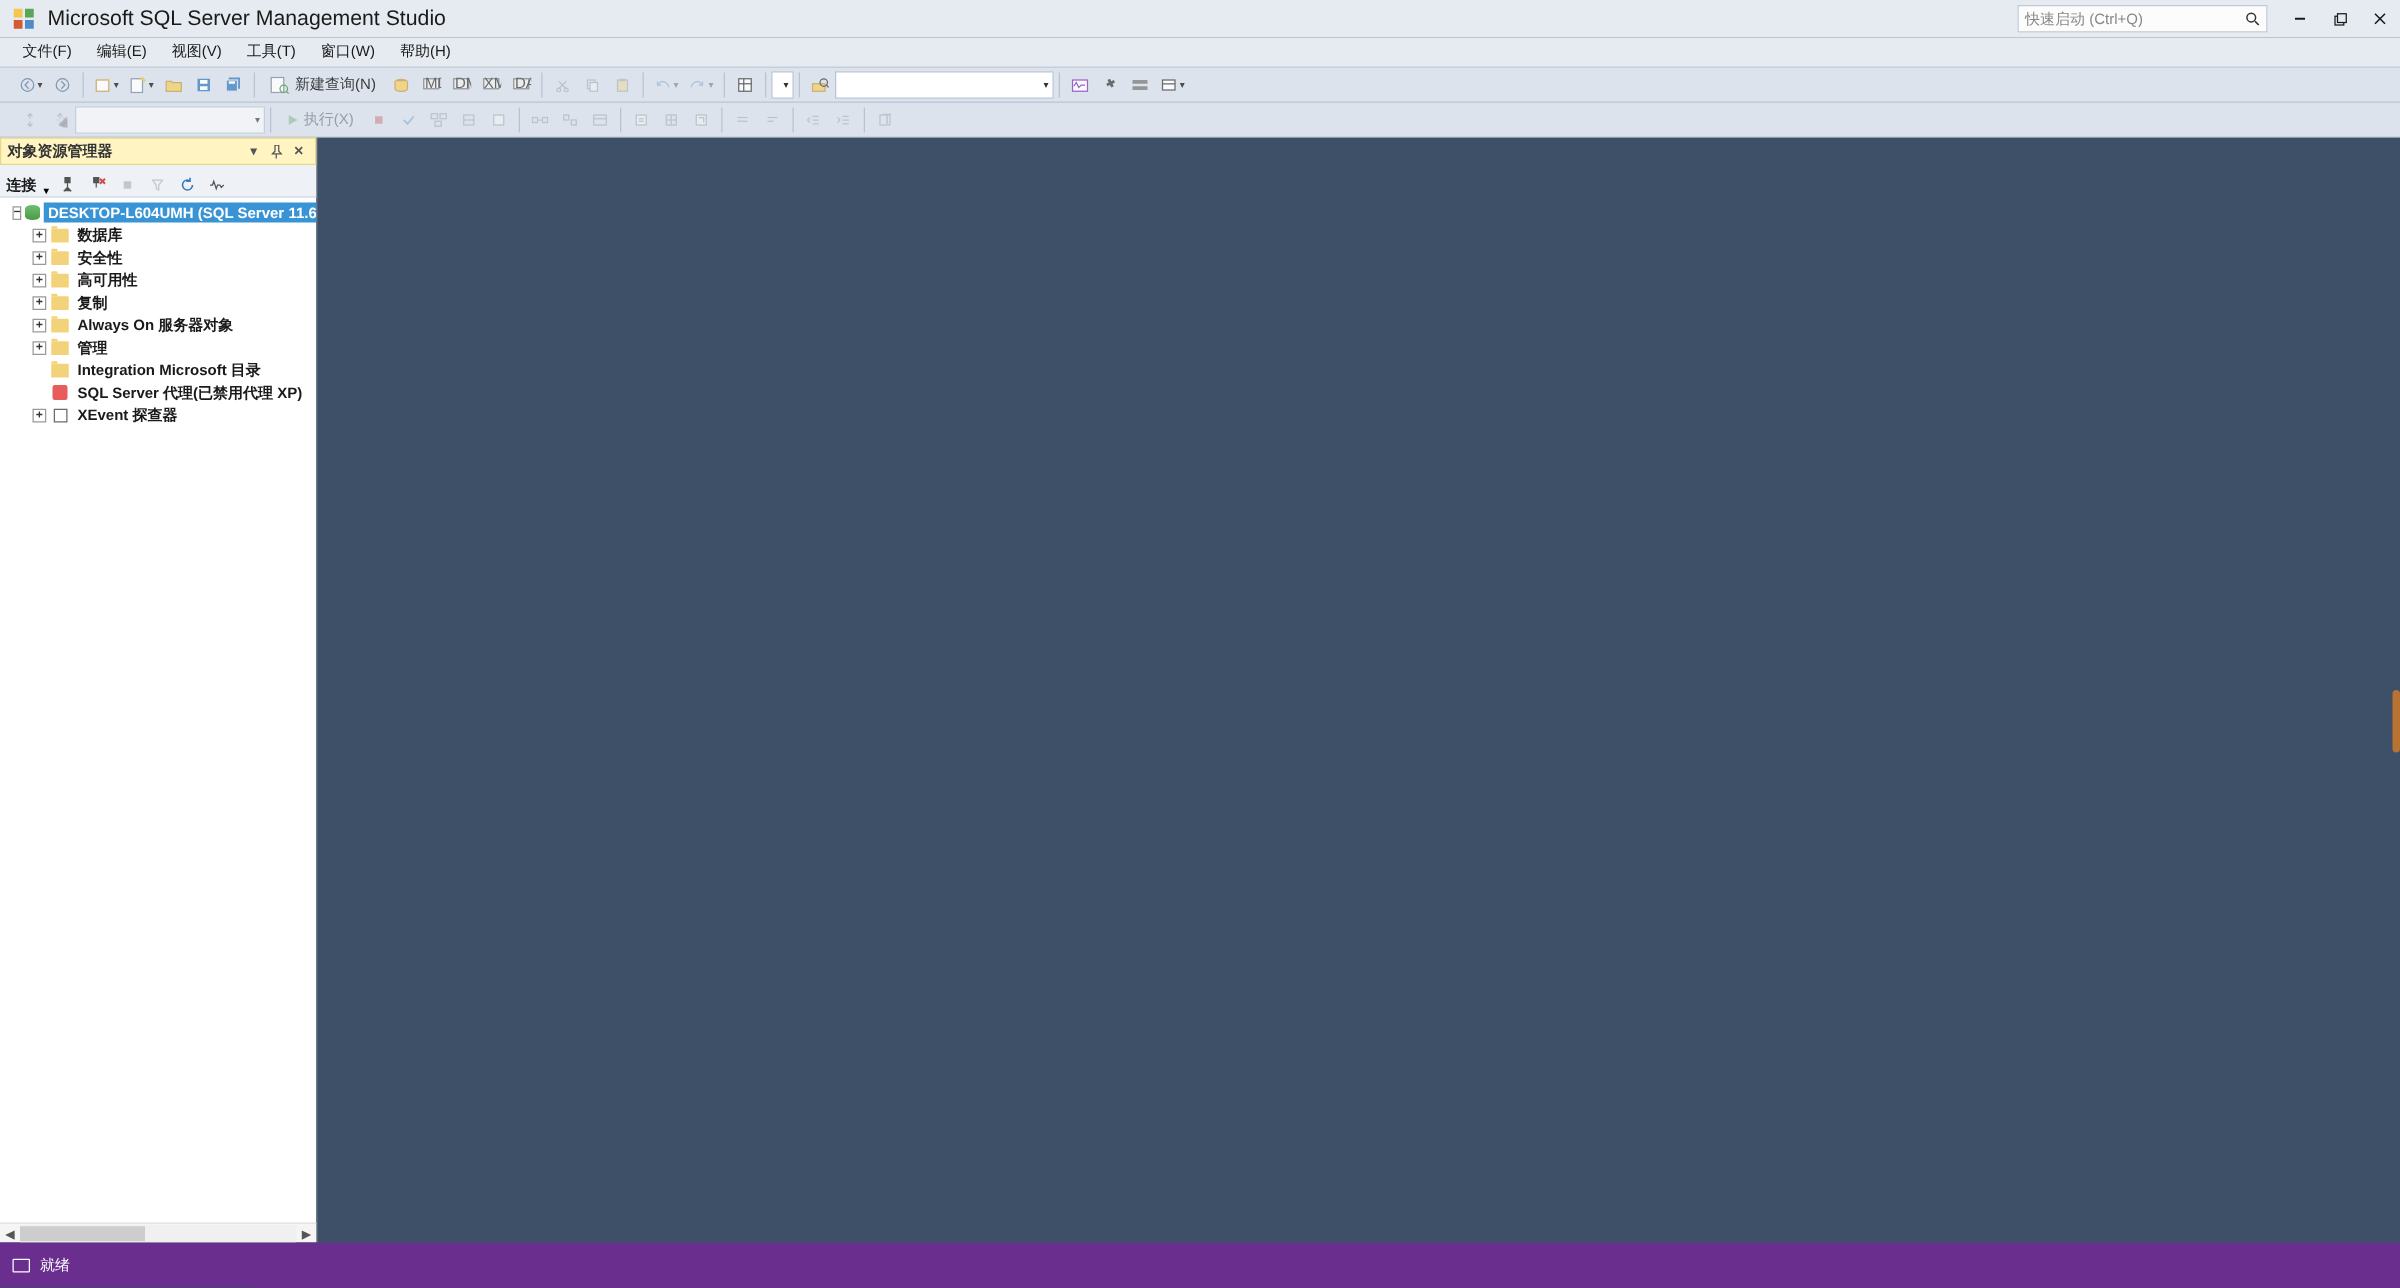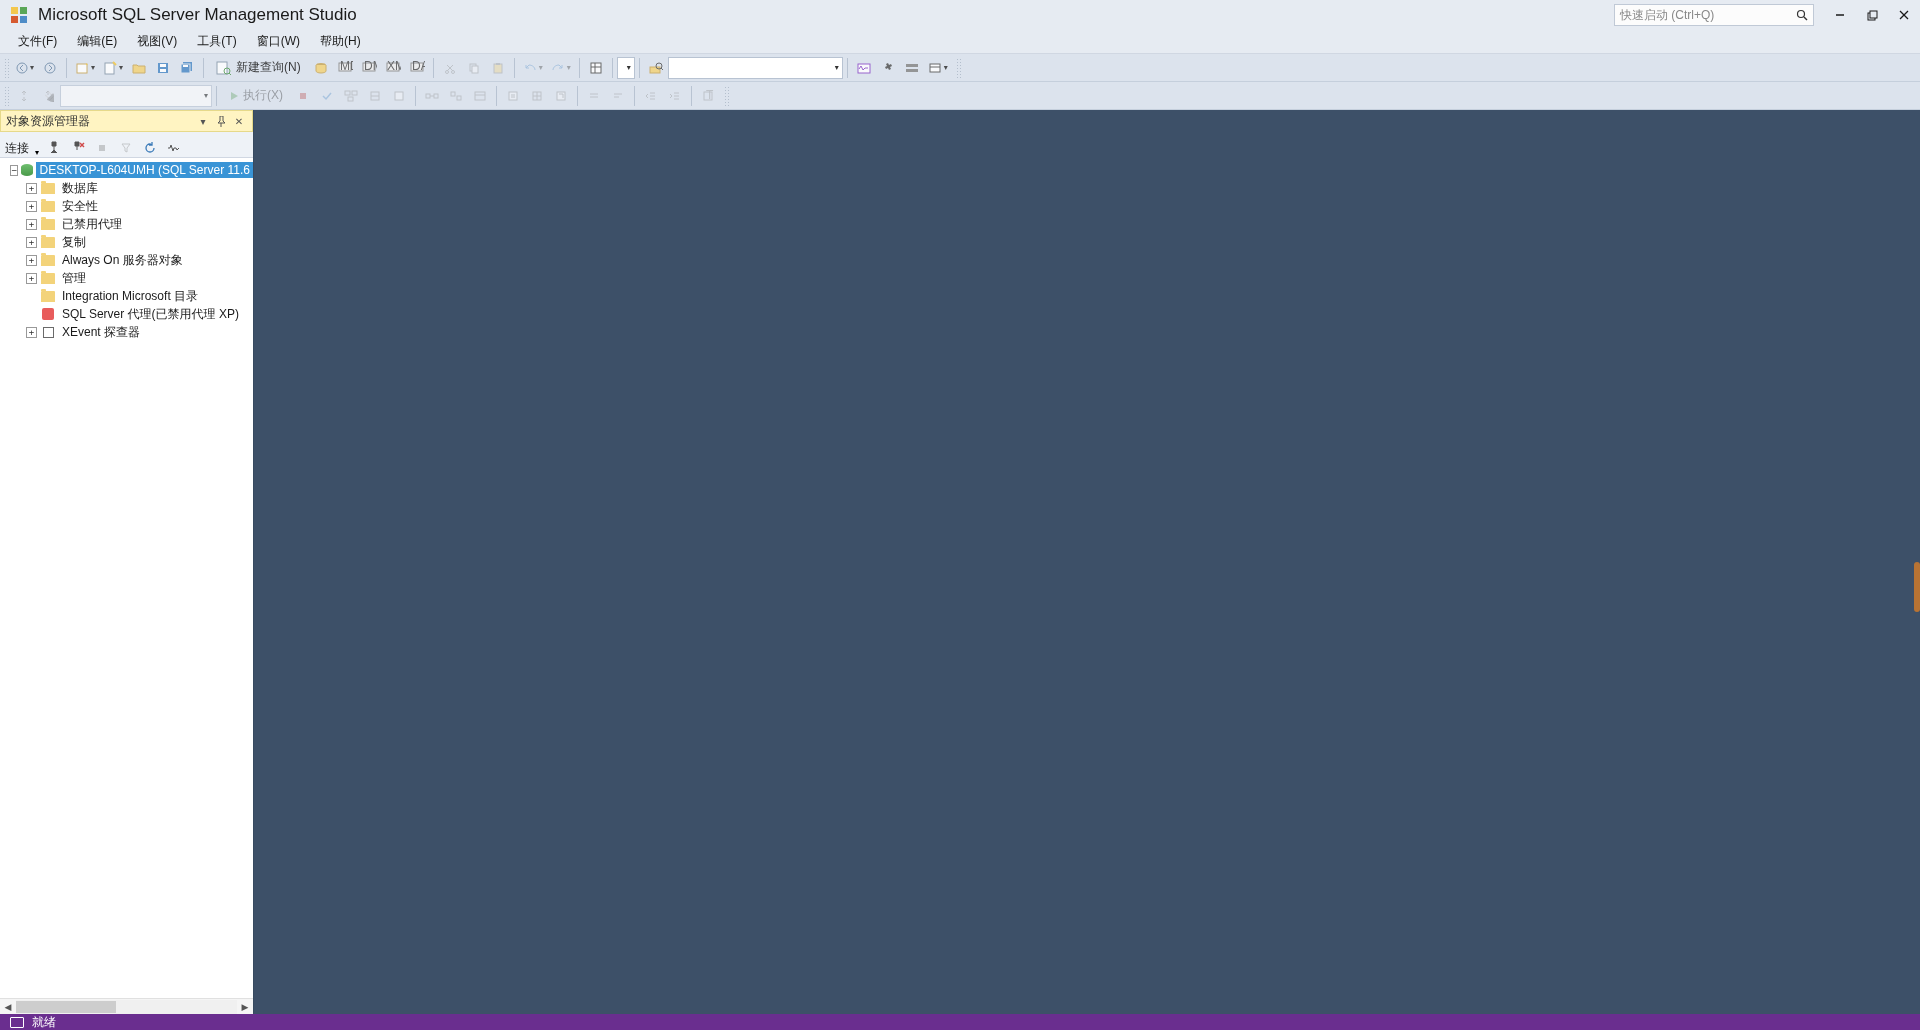--- a/index.html
+++ b/index.html
@@ -21,21 +21,21 @@
 .toolbar { background: #dce3ed; display: flex; align-items: center; padding: 2px 4px; border-bottom: 1px solid #c5cfdc; height: 28px; }
 .toolbar .grip { width: 6px; height: 20px; margin-right: 2px; background-image: radial-gradient(circle, #9aa7b8 0.5px, transparent 0.5px); background-size: 3px 3px; opacity: .6; }
 .toolbar .tbtn { min-width: 22px; height: 22px; display: flex; align-items: center; justify-content: center; margin: 0 1px; color: #4a5a70; opacity: .85; border: 1px solid transparent; padding: 0 2px; }
 .toolbar .tbtn.disabled { opacity: .35; }
 .toolbar .tbtn.text { color: #1a1a1a; padding: 0 6px; gap: 4px; }
 .toolbar .sep { width: 1px; height: 20px; background: #b8c3d2; margin: 0 4px; }
 .toolbar .combo { height: 22px; border: 1px solid #b8c3d2; background: #fff; display: flex; align-items: center; justify-content: flex-end; padding-right: 3px; }
 .toolbar .dropdown-arrow { font-size: 8px; color: #333; margin-left: 2px; }
 
 
-.content { flex: 1; display: flex; overflow: hidden; }
+.content { flex: 1; display: flex; overflow: hidden; font-weight: bold; }
 
 
 .panel { width: 254px; background: #fff; display: flex; flex-direction: column; border-right: 1px solid #374a60; }
 .panel-header { height: 22px; background: #fff4c2; border: 1px solid #e6d98a; display: flex; align-items: center; padding: 0 5px; color: #333; }
 .panel-header .ph-title { flex: 1; }
 .panel-header .ph-btn { width: 16px; height: 16px; display: flex; align-items: center; justify-content: center; font-size: 10px; color: #555; margin-left: 2px; }
 .panel-toolbar { height: 26px; background: #eef2f7; border-bottom: 1px solid #d0d7e2; display: flex; align-items: flex-end; padding: 0 5px; gap: 6px; }
 .panel-toolbar .pt-label { color: #1a1a1a; }
 .panel-toolbar .pt-btn { width: 18px; height: 18px; display: flex; align-items: center; justify-content: center; color: #4a5a70; }
 
@@ -57,21 +57,21 @@
 .tree-scroll { height: 16px; border-top: 1px solid #e0e0e0; display: flex; align-items: center; background: #f5f5f5; }
 .tree-scroll .sarrow { width: 16px; text-align: center; font-size: 9px; color: #555; }
 .tree-scroll .strack { flex: 1; height: 14px; background: #f0f0f0; position: relative; }
 .tree-scroll .sthumb { position: absolute; left: 0; top: 1px; width: 100px; height: 12px; background: #cdcdcd; }
 
 
 .editor { flex: 1; background: #3d5068; position: relative; }
 .editor .splitter { position: absolute; right: 0; top: 50%; width: 6px; height: 50px; background: #b87333; border-radius: 3px; }
 
 
-.statusbar { height: 16px; background: #6a2e8f; color: #fff; display: flex; align-items: center; padding: 0 10px; gap: 8px; font-size: 12px; }
+.statusbar { height: 36px; background: #6a2e8f; color: #fff; display: flex; align-items: center; padding: 0 10px; gap: 8px; font-size: 12px; }
 .statusbar .sicon { width: 14px; height: 11px; border: 1.5px solid #fff; border-radius: 1px; }
 
 svg { display: block; }
 </style>
 </head>
 <body>
 
 <div class="titlebar">
   <span class="logo">
     <svg width="18" height="18" viewBox="0 0 18 18">
@@ -491,21 +491,21 @@
         <span class="ticon">
             <span class="folder"></span>
           </span>
         <span class="label">安全性</span>
       </div>
       <div class="tree-row d1">
         <span class="exp">+</span>
         <span class="ticon">
             <span class="folder"></span>
           </span>
-        <span class="label">已禁用代理</span>
+        <span class="label">高可用性</span>
       </div>
       <div class="tree-row d1">
         <span class="exp">+</span>
         <span class="ticon">
             <span class="folder"></span>
           </span>
         <span class="label">复制</span>
       </div>
       <div class="tree-row d1">
         <span class="exp">+</span>

